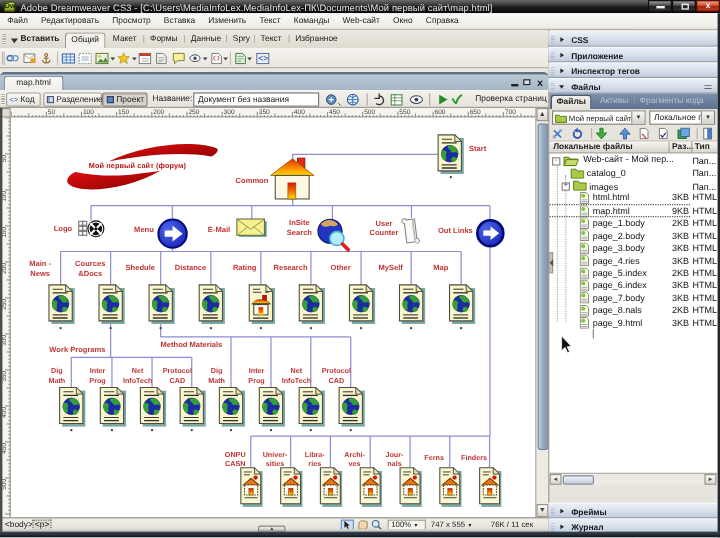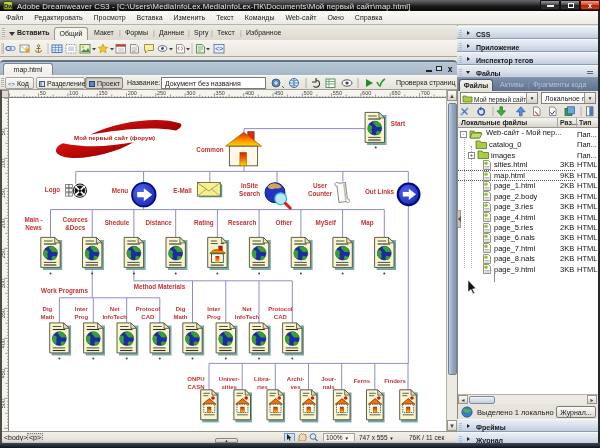--- a/index.html
+++ b/index.html
@@ -520,96 +520,96 @@
       </svg>
   <div class="a" style="left:33px;top:22.5px;white-space:nowrap">images</div>
   <div class="a" style="left:119px;top:22.5px">Пап...</div>
 
   <svg class="a" style="left:25px;top:31.5px" width="8" height="10" viewBox="0 0 8 10">
         <path d="M0.5,9.5 V0.5 h5 l2,2 v7 z" fill="#fdfdf8" stroke="#7a7a6a" stroke-width="0.8"></path>
         <circle cx="3" cy="3.2" r="1.8" fill="#8bc43f"></circle>
         <line x1="1.5" y1="6.5" x2="6.5" y2="6.5" stroke="#999" stroke-width="0.7"></line>
         <line x1="1.5" y1="8" x2="6.5" y2="8" stroke="#999" stroke-width="0.7"></line>
       </svg>
-  <div class="a" style="left:36px;top:32px;white-space:nowrap">sities.html</div>
+  <div class="a" style="left:36px;top:32px;white-space:nowrap">html.html</div>
   <div class="a" style="left:102px;top:32px">3KB</div>
       <div class="a" style="left:119px;top:32px">HTML</div>
 
   <div class="a" style="left:0px;top:41.5px;width:117px;height:11px;border-top:1px dotted #555;border-bottom:1px dotted #555"></div>
   <svg class="a" style="left:25px;top:42.5px" width="8" height="10" viewBox="0 0 8 10">
         <path d="M0.5,9.5 V0.5 h5 l2,2 v7 z" fill="#fdfdf8" stroke="#7a7a6a" stroke-width="0.8"></path>
         <circle cx="3" cy="3.2" r="1.8" fill="#8bc43f"></circle>
         <line x1="1.5" y1="6.5" x2="6.5" y2="6.5" stroke="#999" stroke-width="0.7"></line>
         <line x1="1.5" y1="8" x2="6.5" y2="8" stroke="#999" stroke-width="0.7"></line>
       </svg>
   <div class="a" style="left:36px;top:43px;white-space:nowrap">map.html</div>
   <div class="a" style="left:102px;top:43px">9KB</div>
       <div class="a" style="left:119px;top:43px">HTML</div>
 
   <svg class="a" style="left:25px;top:52.9px" width="8" height="10" viewBox="0 0 8 10">
         <path d="M0.5,9.5 V0.5 h5 l2,2 v7 z" fill="#fdfdf8" stroke="#7a7a6a" stroke-width="0.8"></path>
         <circle cx="3" cy="3.2" r="1.8" fill="#8bc43f"></circle>
         <line x1="1.5" y1="6.5" x2="6.5" y2="6.5" stroke="#999" stroke-width="0.7"></line>
         <line x1="1.5" y1="8" x2="6.5" y2="8" stroke="#999" stroke-width="0.7"></line>
       </svg>
-  <div class="a" style="left:36px;top:53.4px;white-space:nowrap">page_1.html</div>
+  <div class="a" style="left:36px;top:53.4px;white-space:nowrap">page_1.body</div>
   <div class="a" style="left:102px;top:53.4px">2KB</div>
       <div class="a" style="left:119px;top:53.4px">HTML</div>
   <svg class="a" style="left:25px;top:63.3px" width="8" height="10" viewBox="0 0 8 10">
         <path d="M0.5,9.5 V0.5 h5 l2,2 v7 z" fill="#fdfdf8" stroke="#7a7a6a" stroke-width="0.8"></path>
         <circle cx="3" cy="3.2" r="1.8" fill="#8bc43f"></circle>
         <line x1="1.5" y1="6.5" x2="6.5" y2="6.5" stroke="#999" stroke-width="0.7"></line>
         <line x1="1.5" y1="8" x2="6.5" y2="8" stroke="#999" stroke-width="0.7"></line>
       </svg>
   <div class="a" style="left:36px;top:63.8px;white-space:nowrap">page_2.body</div>
   <div class="a" style="left:102px;top:63.8px">3KB</div>
       <div class="a" style="left:119px;top:63.8px">HTML</div>
   <svg class="a" style="left:25px;top:73.7px" width="8" height="10" viewBox="0 0 8 10">
         <path d="M0.5,9.5 V0.5 h5 l2,2 v7 z" fill="#fdfdf8" stroke="#7a7a6a" stroke-width="0.8"></path>
         <circle cx="3" cy="3.2" r="1.8" fill="#8bc43f"></circle>
         <line x1="1.5" y1="6.5" x2="6.5" y2="6.5" stroke="#999" stroke-width="0.7"></line>
         <line x1="1.5" y1="8" x2="6.5" y2="8" stroke="#999" stroke-width="0.7"></line>
       </svg>
-  <div class="a" style="left:36px;top:74.2px;white-space:nowrap">page_3.ries</div>
+  <div class="a" style="left:36px;top:74.2px;white-space:nowrap">page_3.body</div>
   <div class="a" style="left:102px;top:74.2px">3KB</div>
       <div class="a" style="left:119px;top:74.2px">HTML</div>
   <svg class="a" style="left:25px;top:84.1px" width="8" height="10" viewBox="0 0 8 10">
         <path d="M0.5,9.5 V0.5 h5 l2,2 v7 z" fill="#fdfdf8" stroke="#7a7a6a" stroke-width="0.8"></path>
         <circle cx="3" cy="3.2" r="1.8" fill="#8bc43f"></circle>
         <line x1="1.5" y1="6.5" x2="6.5" y2="6.5" stroke="#999" stroke-width="0.7"></line>
         <line x1="1.5" y1="8" x2="6.5" y2="8" stroke="#999" stroke-width="0.7"></line>
       </svg>
-  <div class="a" style="left:36px;top:84.6px;white-space:nowrap">page_4.html</div>
+  <div class="a" style="left:36px;top:84.6px;white-space:nowrap">page_4.ries</div>
   <div class="a" style="left:102px;top:84.6px">3KB</div>
       <div class="a" style="left:119px;top:84.6px">HTML</div>
   <svg class="a" style="left:25px;top:94.5px" width="8" height="10" viewBox="0 0 8 10">
         <path d="M0.5,9.5 V0.5 h5 l2,2 v7 z" fill="#fdfdf8" stroke="#7a7a6a" stroke-width="0.8"></path>
         <circle cx="3" cy="3.2" r="1.8" fill="#8bc43f"></circle>
         <line x1="1.5" y1="6.5" x2="6.5" y2="6.5" stroke="#999" stroke-width="0.7"></line>
         <line x1="1.5" y1="8" x2="6.5" y2="8" stroke="#999" stroke-width="0.7"></line>
       </svg>
-  <div class="a" style="left:36px;top:95.0px;white-space:nowrap">page_5.ries</div>
+  <div class="a" style="left:36px;top:95.0px;white-space:nowrap">page_5.index</div>
   <div class="a" style="left:102px;top:95.0px">2KB</div>
       <div class="a" style="left:119px;top:95.0px">HTML</div>
   <svg class="a" style="left:25px;top:104.9px" width="8" height="10" viewBox="0 0 8 10">
         <path d="M0.5,9.5 V0.5 h5 l2,2 v7 z" fill="#fdfdf8" stroke="#7a7a6a" stroke-width="0.8"></path>
         <circle cx="3" cy="3.2" r="1.8" fill="#8bc43f"></circle>
         <line x1="1.5" y1="6.5" x2="6.5" y2="6.5" stroke="#999" stroke-width="0.7"></line>
         <line x1="1.5" y1="8" x2="6.5" y2="8" stroke="#999" stroke-width="0.7"></line>
       </svg>
-  <div class="a" style="left:36px;top:105.4px;white-space:nowrap">page_6.nals</div>
+  <div class="a" style="left:36px;top:105.4px;white-space:nowrap">page_6.index</div>
   <div class="a" style="left:102px;top:105.4px">3KB</div>
       <div class="a" style="left:119px;top:105.4px">HTML</div>
   <svg class="a" style="left:25px;top:115.3px" width="8" height="10" viewBox="0 0 8 10">
         <path d="M0.5,9.5 V0.5 h5 l2,2 v7 z" fill="#fdfdf8" stroke="#7a7a6a" stroke-width="0.8"></path>
         <circle cx="3" cy="3.2" r="1.8" fill="#8bc43f"></circle>
         <line x1="1.5" y1="6.5" x2="6.5" y2="6.5" stroke="#999" stroke-width="0.7"></line>
         <line x1="1.5" y1="8" x2="6.5" y2="8" stroke="#999" stroke-width="0.7"></line>
       </svg>
-  <div class="a" style="left:36px;top:115.8px;white-space:nowrap">page_7.html</div>
+  <div class="a" style="left:36px;top:115.8px;white-space:nowrap">page_7.body</div>
   <div class="a" style="left:102px;top:115.8px">3KB</div>
       <div class="a" style="left:119px;top:115.8px">HTML</div>
   <svg class="a" style="left:25px;top:125.7px" width="8" height="10" viewBox="0 0 8 10">
         <path d="M0.5,9.5 V0.5 h5 l2,2 v7 z" fill="#fdfdf8" stroke="#7a7a6a" stroke-width="0.8"></path>
         <circle cx="3" cy="3.2" r="1.8" fill="#8bc43f"></circle>
         <line x1="1.5" y1="6.5" x2="6.5" y2="6.5" stroke="#999" stroke-width="0.7"></line>
         <line x1="1.5" y1="8" x2="6.5" y2="8" stroke="#999" stroke-width="0.7"></line>
       </svg>
   <div class="a" style="left:36px;top:126.2px;white-space:nowrap">page_8.nals</div>
   <div class="a" style="left:102px;top:126.2px">2KB</div>
@@ -628,28 +628,20 @@
       </svg>
   <div class="a" style="left:36px;top:146px;width:1px;height:8px;background:#888"></div>
 </div>
 
 <div class="a" style="left:458px;top:394px;width:140px;height:10px;background:#eceae2;border-top:1px solid #b5b1a7">
   <div class="a" style="left:0;top:0;width:10px;height:9px;background:linear-gradient(#fdfdfb,#d8d5cc);border:1px solid #9a968c;font-size:5px;text-align:center;line-height:8px;color:#444">◄</div>
   <div class="a" style="left:129px;top:0;width:10px;height:9px;background:linear-gradient(#fdfdfb,#d8d5cc);border:1px solid #9a968c;font-size:5px;text-align:center;line-height:8px;color:#444">►</div>
   <div class="a" style="left:11px;top:0.5px;width:26px;height:8px;background:linear-gradient(#eef2f7,#c2cdda);border:1px solid #7d8da2;border-radius:2px"></div>
 </div>
 
-<div class="a" style="left:458px;top:404px;width:140px;height:15px;background:#e7e4dd">
-  <svg class="a" style="left:3px;top:1.5px" width="12" height="12" viewBox="0 0 12 12">
-        <circle cx="6" cy="6" r="5.2" fill="#3a7ec2" stroke="#1a4a80" stroke-width="0.6"></circle>
-        <path d="M2,4 q2,-2 4,-1 q3,1 4,0 q1,2 -1,3 q-3,1 -5,0 q-2,0 -2,-2 z" fill="#55b055"></path>
-      </svg>
-  <div class="a" style="left:19px;top:4px;font-size:7.5px;color:#222;white-space:nowrap">Выделено 1 локально</div>
-  <div class="a" style="left:98px;top:1.5px;width:40px;height:12px;background:linear-gradient(#fcfbf9,#dcd9d1);border:1px solid #7d7a72;border-radius:2px;font-size:7px;color:#222;text-align:center;line-height:11px">Журнал...</div>
-</div>
 
 <div class="hdr" style="top:419px">
       <div class="grip"></div>
       <div class="tri"></div>
       <div class="txt">Фреймы</div>
     </div>
 <div class="hdr" style="top:432px">
       <div class="grip"></div>
       <div class="tri"></div>
       <div class="txt">Журнал</div>

